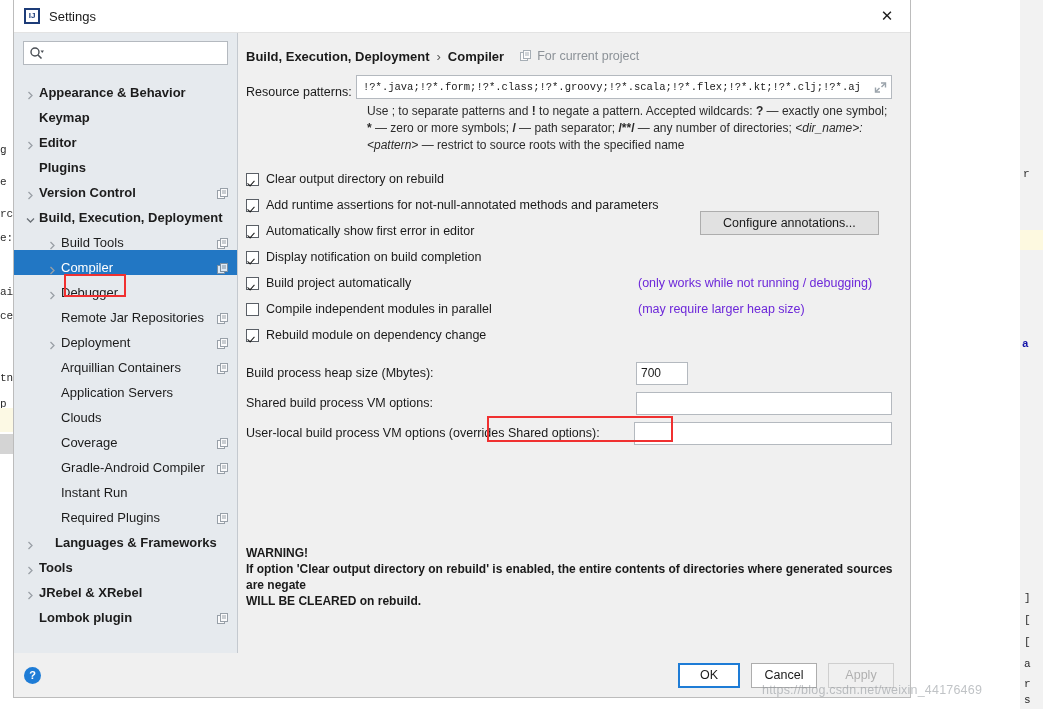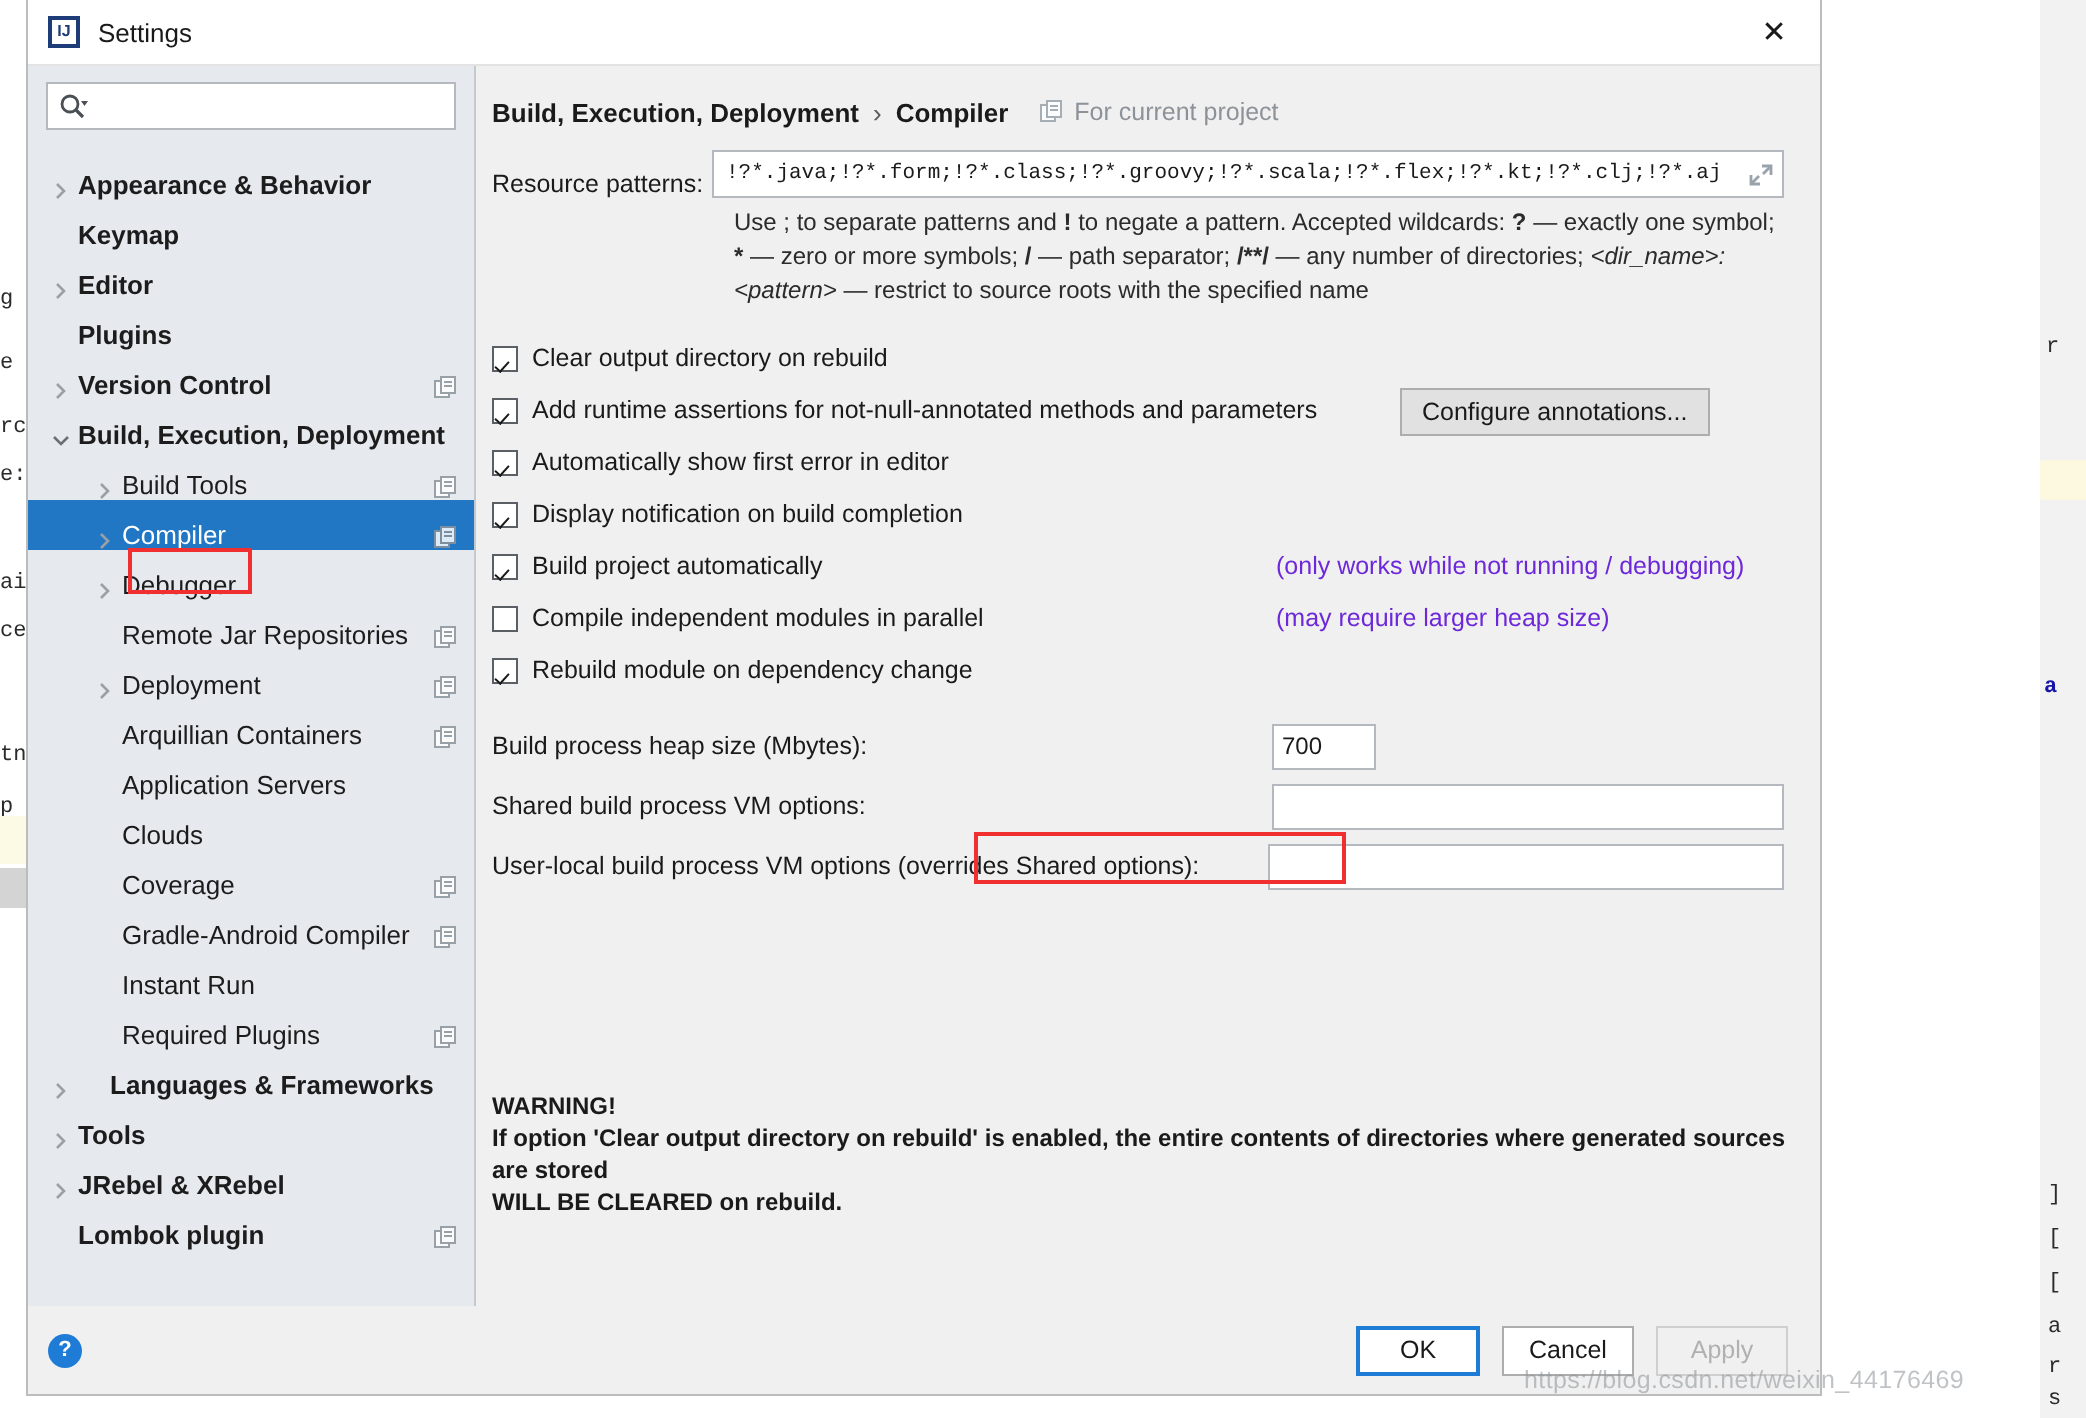--- a/index.html
+++ b/index.html
@@ -221,22 +221,22 @@
     font-family: "Liberation Sans", sans-serif;
     font-size: 12.5px;
     background: #e1e1e1;
     border: 1px solid #adadad;
     color: #1a1a1a;
     height: 23px;
     padding: 0 12px;
     cursor: default;
   }
   #configure-annotations-btn {
-    position: absolute; left: 454px; top: 28px;
-    height: 24px; padding: 0 10px;
+    position: absolute; left: 454px; top: 45px;
+    height: 24px; padding: 0 22px;
   }
   #annot-build-auto { left: 241px; top: 250px; width: 186px; height: 26px; }
 
   .field-rows { margin-top: 10px; }
   .field-row {
     display: flex; align-items: center;
     height: 30px;
   }
   .field-row .lbl { width: 390px; flex: 0 0 auto; }
   .tf {
@@ -662,21 +662,21 @@
             <span class="tf" id="shared-vm-field" style="width: 394px;"><input type="text" placeholder="" style=""></span>
           </div>
           <div class="field-row userlocal">
             <span class="lbl">User-local build process VM options (overrides Shared options):</span>
             <span class="tf" id="userlocal-vm-field" style="width: 394px;"><input type="text" placeholder="" style=""></span>
           </div>
         </div>
 
       <div class="warning">
         <div>WARNING!</div>
-        <div>If option 'Clear output directory on rebuild' is enabled, the entire contents of directories where generated sources are stored</div>
+        <div>If option 'Clear output directory on rebuild' is enabled, the entire contents of directories where generated sources are negate</div>
         <div>WILL BE CLEARED on rebuild.</div>
       </div>
 
     </div>
   </div>
 
   <div class="footer">
     <span class="help-btn">?</span>
     <span class="footer-actions">
       <button class="btn" id="ok-button">OK</button>

